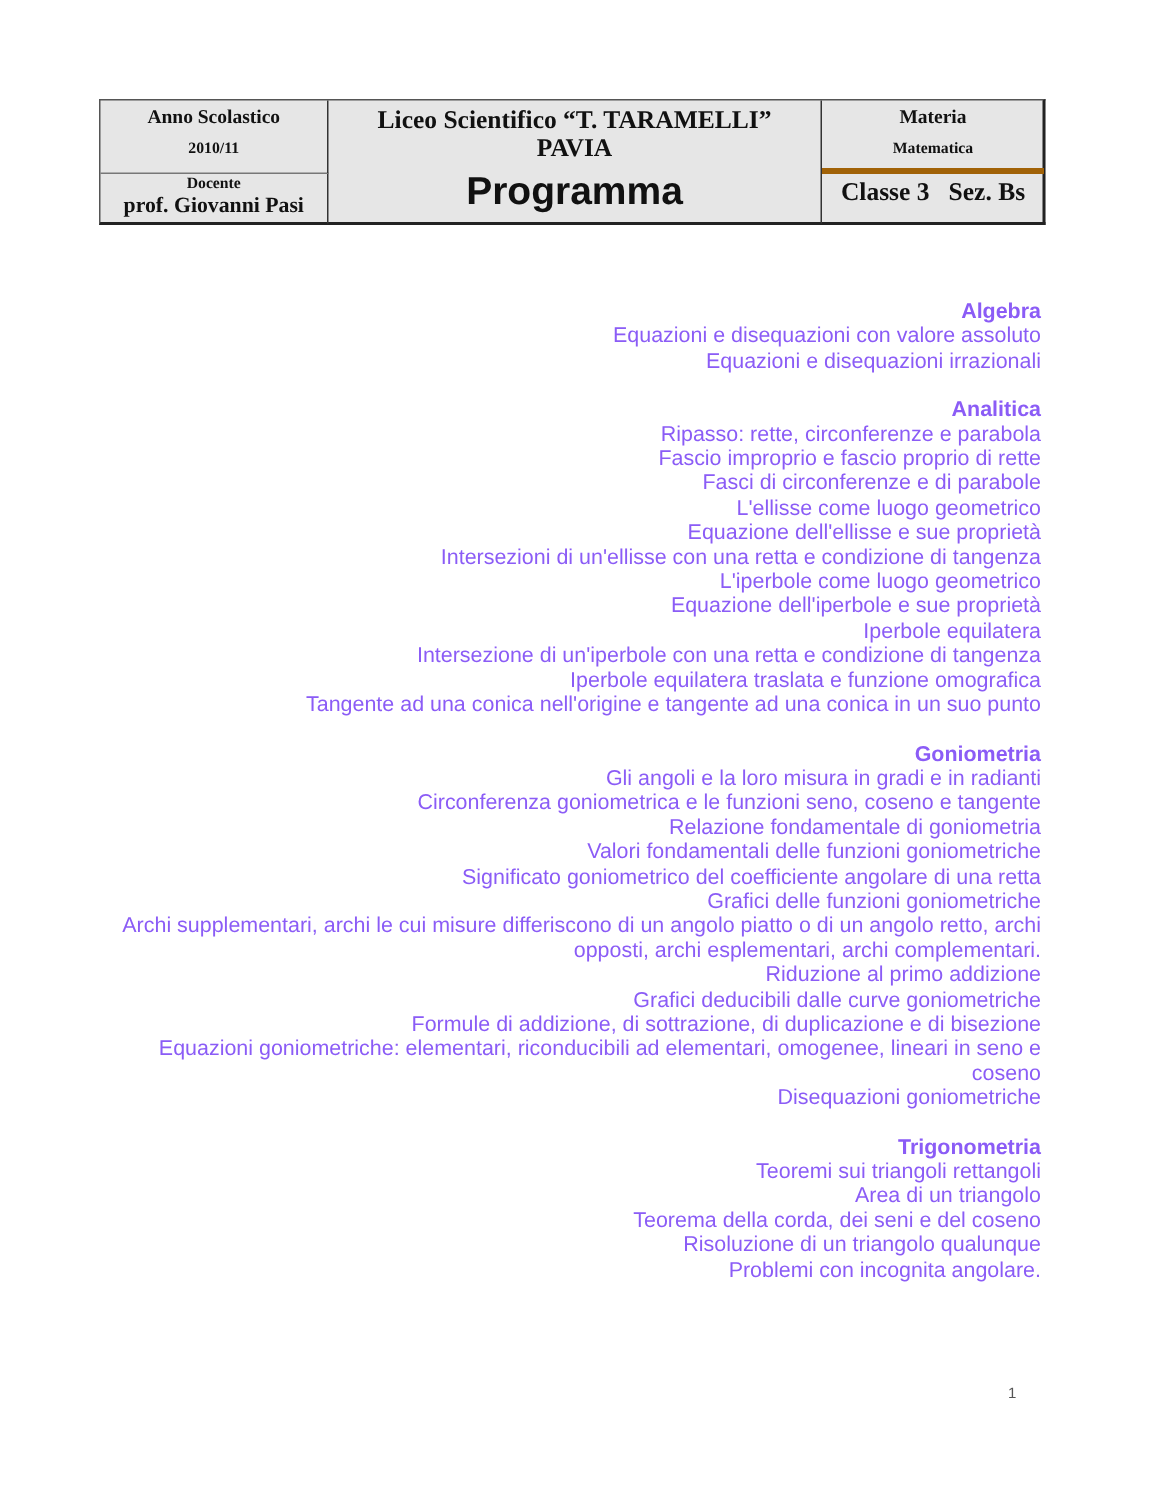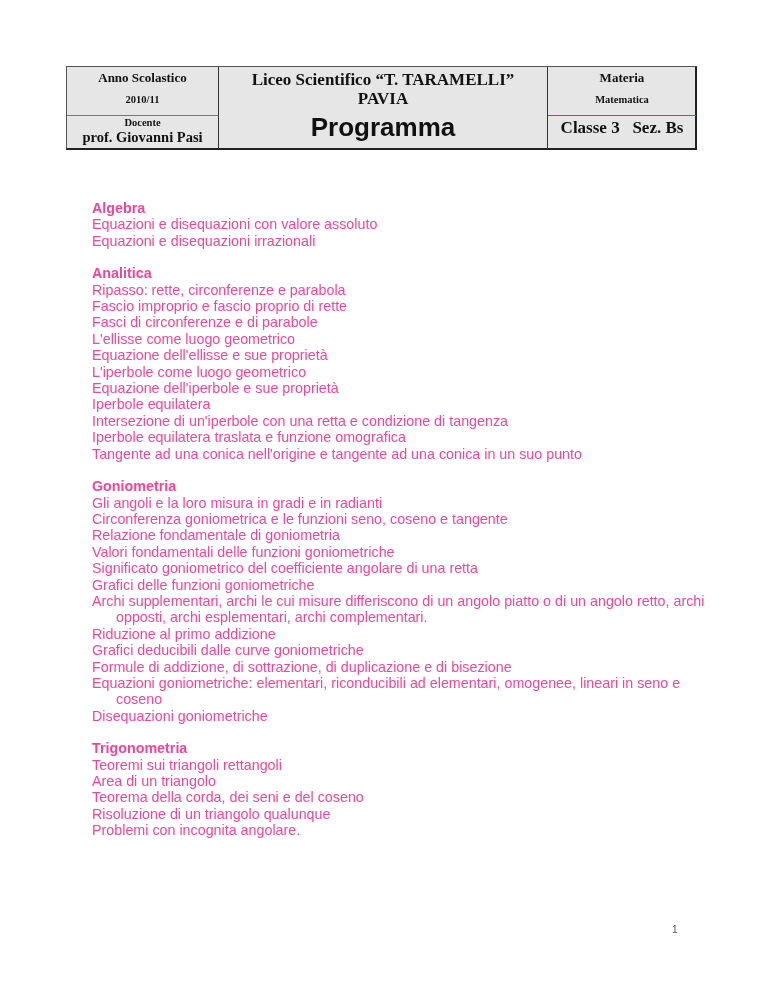--- a/index.html
+++ b/index.html
@@ -8,30 +8,30 @@
     position: absolute; left: 66px; top: 66px; width: 631px; height: 84px;
     border-top: 1px solid #555; border-left: 1px solid #555;
     border-right: 2px solid #222; border-bottom: 2px solid #222;
     background: #e6e6e6; box-sizing: border-box;
     font-family: "Liberation Serif", serif; font-weight: bold; color: #111;
   }
   .cell { position: absolute; box-sizing: border-box; text-align: center; }
   .c-left-top { left: 0; top: 0; width: 152px; height: 49px; border-right: 1px solid #333; border-bottom: 1px solid #777; }
   .c-left-bot { left: 0; top: 49px; width: 152px; height: 33px; border-right: 1px solid #333; }
   .c-mid { left: 152px; top: 0; width: 329px; height: 82px; border-right: 1px solid #333; }
-  .c-right-top { left: 481px; top: 0; width: 148px; height: 49px; border-bottom: 1px solid #a16207; }
+  .c-right-top { left: 481px; top: 0; width: 148px; height: 49px; border-bottom: 4px solid #a16207; }
   .c-right-bot { left: 481px; top: 49px; width: 148px; height: 33px; }
   .lbl-sm { font-size: 13px; }
   .lbl-xs { font-size: 10.5px; }
   .lbl-md { font-size: 14.5px; }
   .lbl-lg { font-size: 17px; }
   .prog { font-family: "Liberation Sans", sans-serif; font-weight: bold; font-size: 26px; }
   .content {
-    position: absolute; left: 92px; top: 200px; width: 620px;
-    font-family: "Liberation Sans", sans-serif; font-size: 14.3px; line-height: 16.4px; color: #ec4899;
+    position: absolute; left: 74px; top: 200px; width: 620px;
+    font-family: "Liberation Sans", sans-serif; font-size: 14.3px; line-height: 16.4px; color: #8b5cf6; text-align: right;
   }
   .section { margin-bottom: 16px; }
   .section-title { font-weight: bold; }
   .item { padding-left: 24px; text-indent: -24px; }
   .page-number {
     position: absolute; left: 672px; top: 924px; font-family: "Liberation Sans", sans-serif;
     font-size: 10px; color: #555;
   }
 </style>
 </head>
@@ -66,20 +66,21 @@
     <div class="item">Equazioni e disequazioni con valore assoluto</div>
     <div class="item">Equazioni e disequazioni irrazionali</div>
   </div>
   <div class="section">
     <div class="section-title">Analitica</div>
     <div class="item">Ripasso: rette, circonferenze e parabola</div>
     <div class="item">Fascio improprio e fascio proprio di rette</div>
     <div class="item">Fasci di circonferenze e di parabole</div>
     <div class="item">L'ellisse come luogo geometrico</div>
     <div class="item">Equazione dell'ellisse e sue proprietà</div>
+    <div class="item">Intersezioni di un'ellisse con una retta e condizione di tangenza</div>
     <div class="item">L'iperbole come luogo geometrico</div>
     <div class="item">Equazione dell'iperbole e sue proprietà</div>
     <div class="item">Iperbole equilatera</div>
     <div class="item">Intersezione di un'iperbole con una retta e condizione di tangenza</div>
     <div class="item">Iperbole equilatera traslata e funzione omografica</div>
     <div class="item">Tangente ad una conica nell'origine e tangente ad una conica in un suo punto</div>
   </div>
   <div class="section">
     <div class="section-title">Goniometria</div>
     <div class="item">Gli angoli e la loro misura in gradi e in radianti</div>

